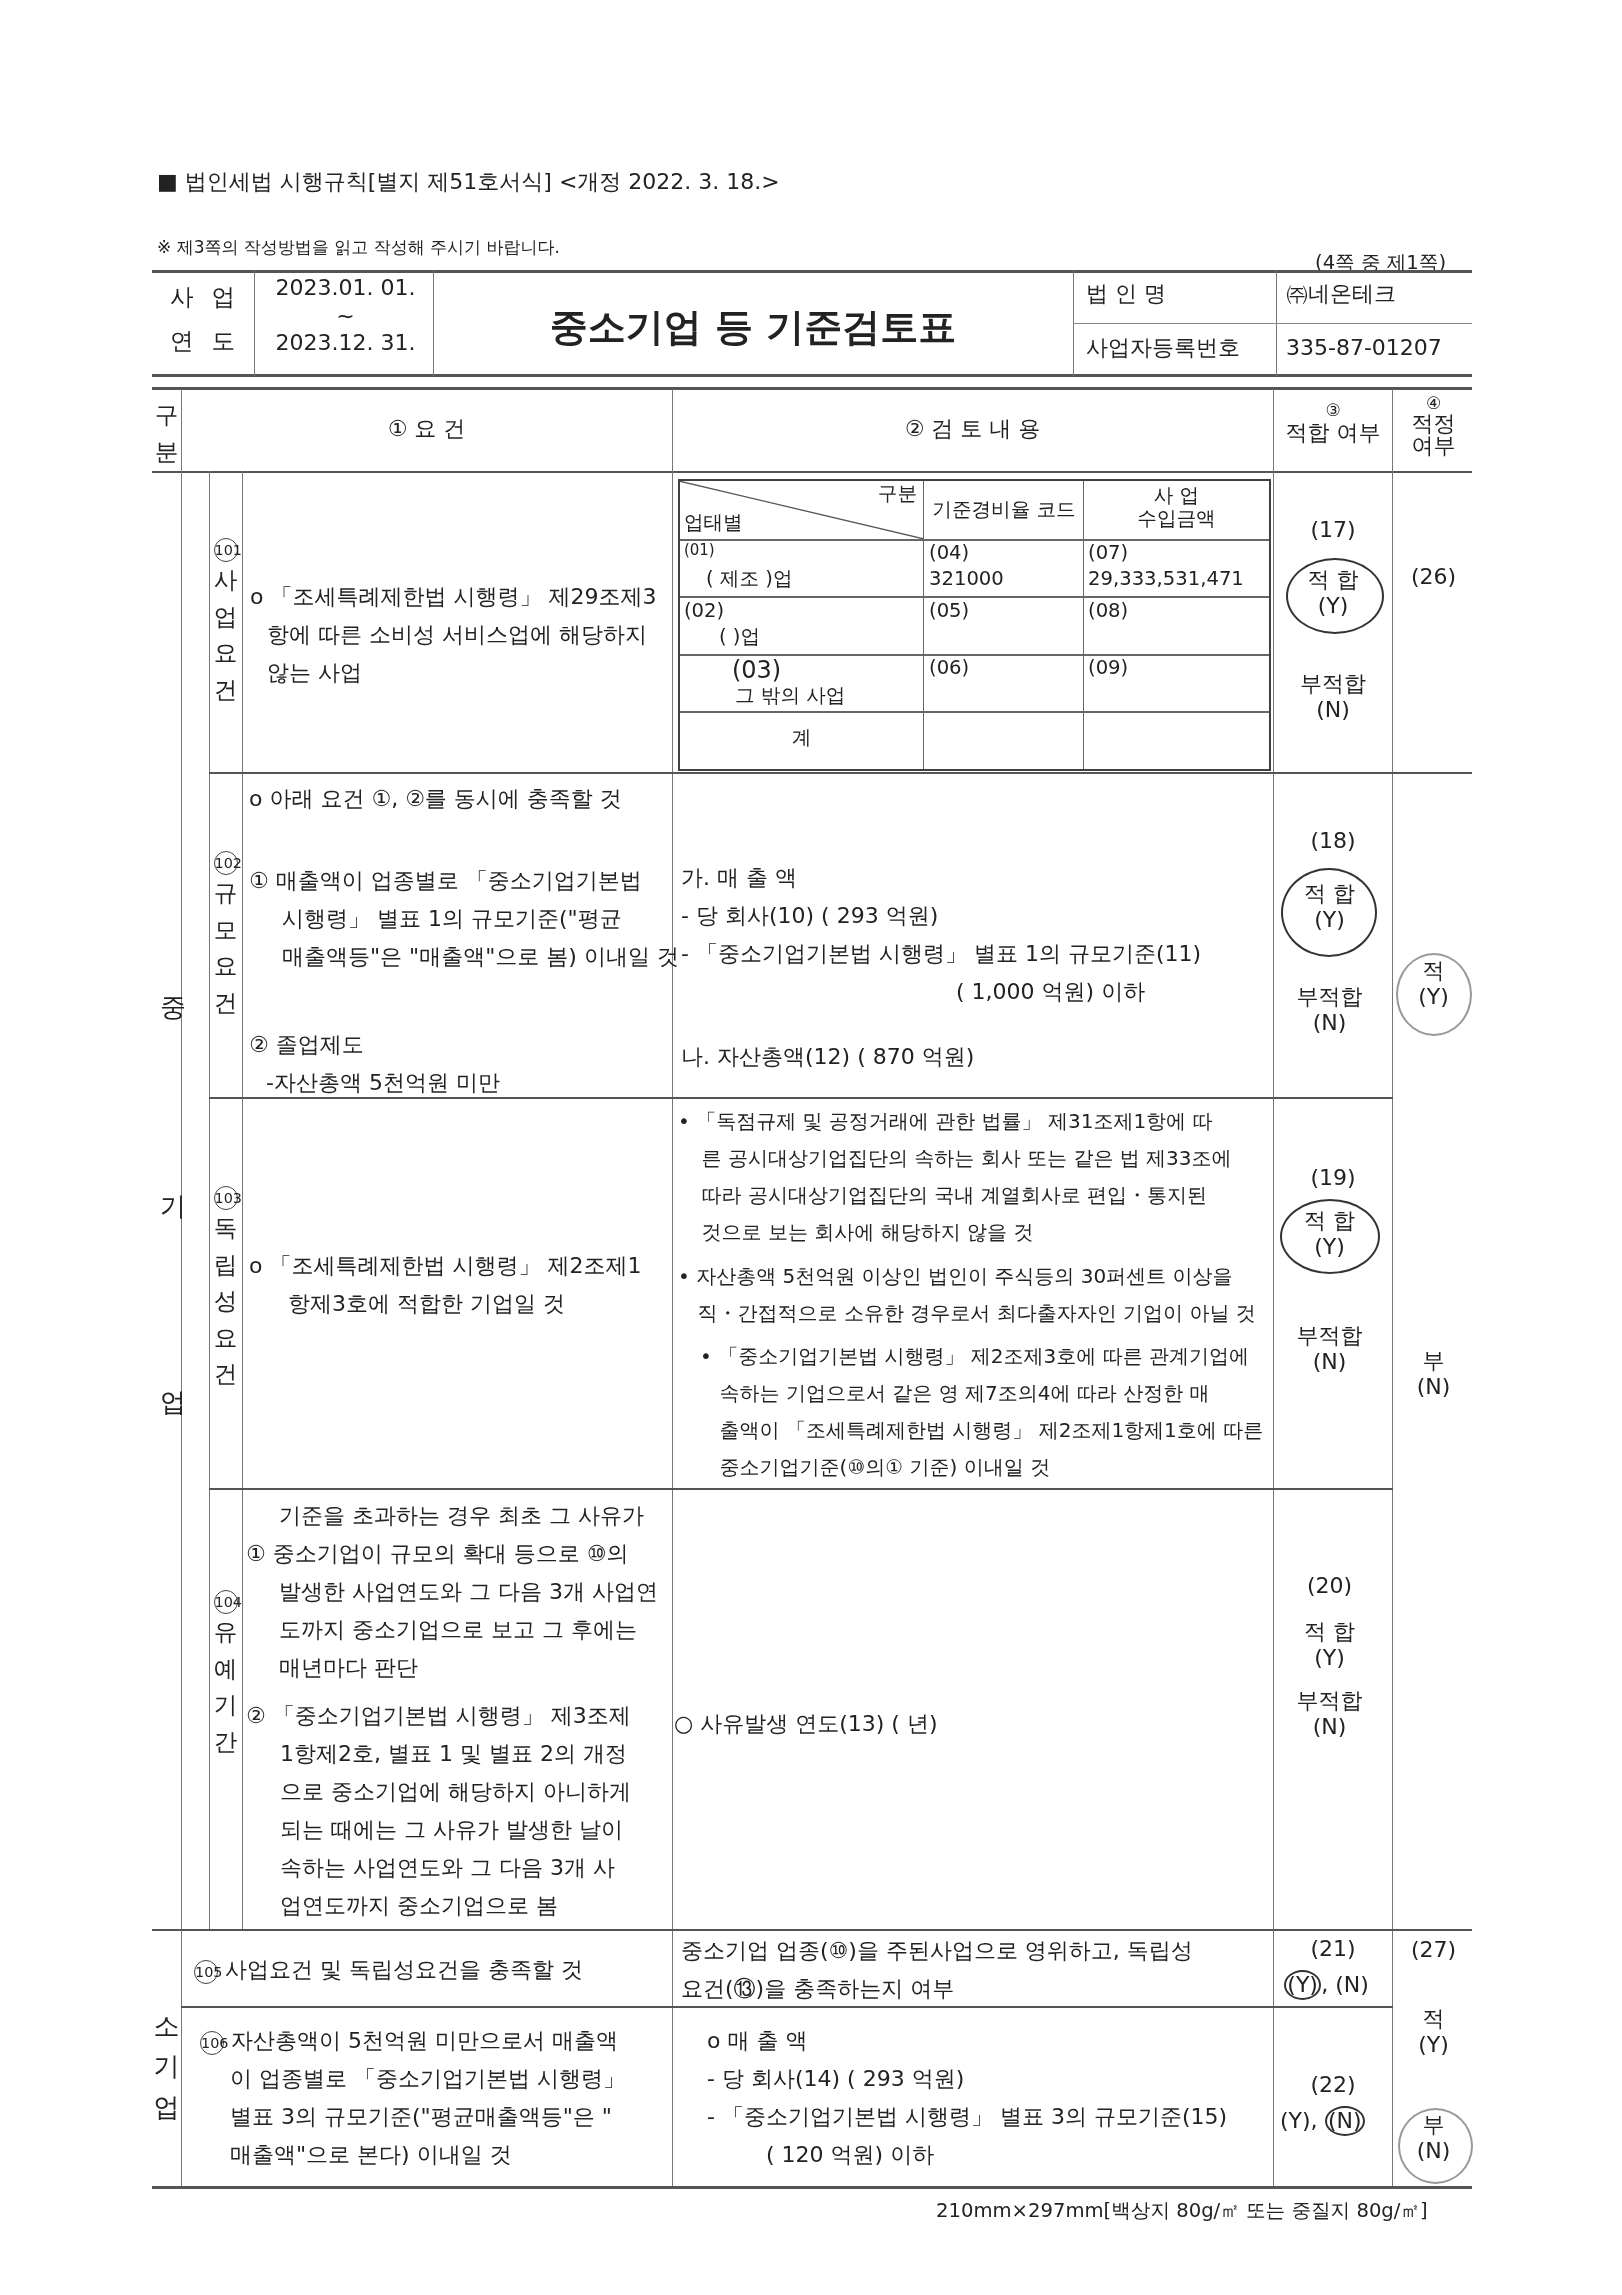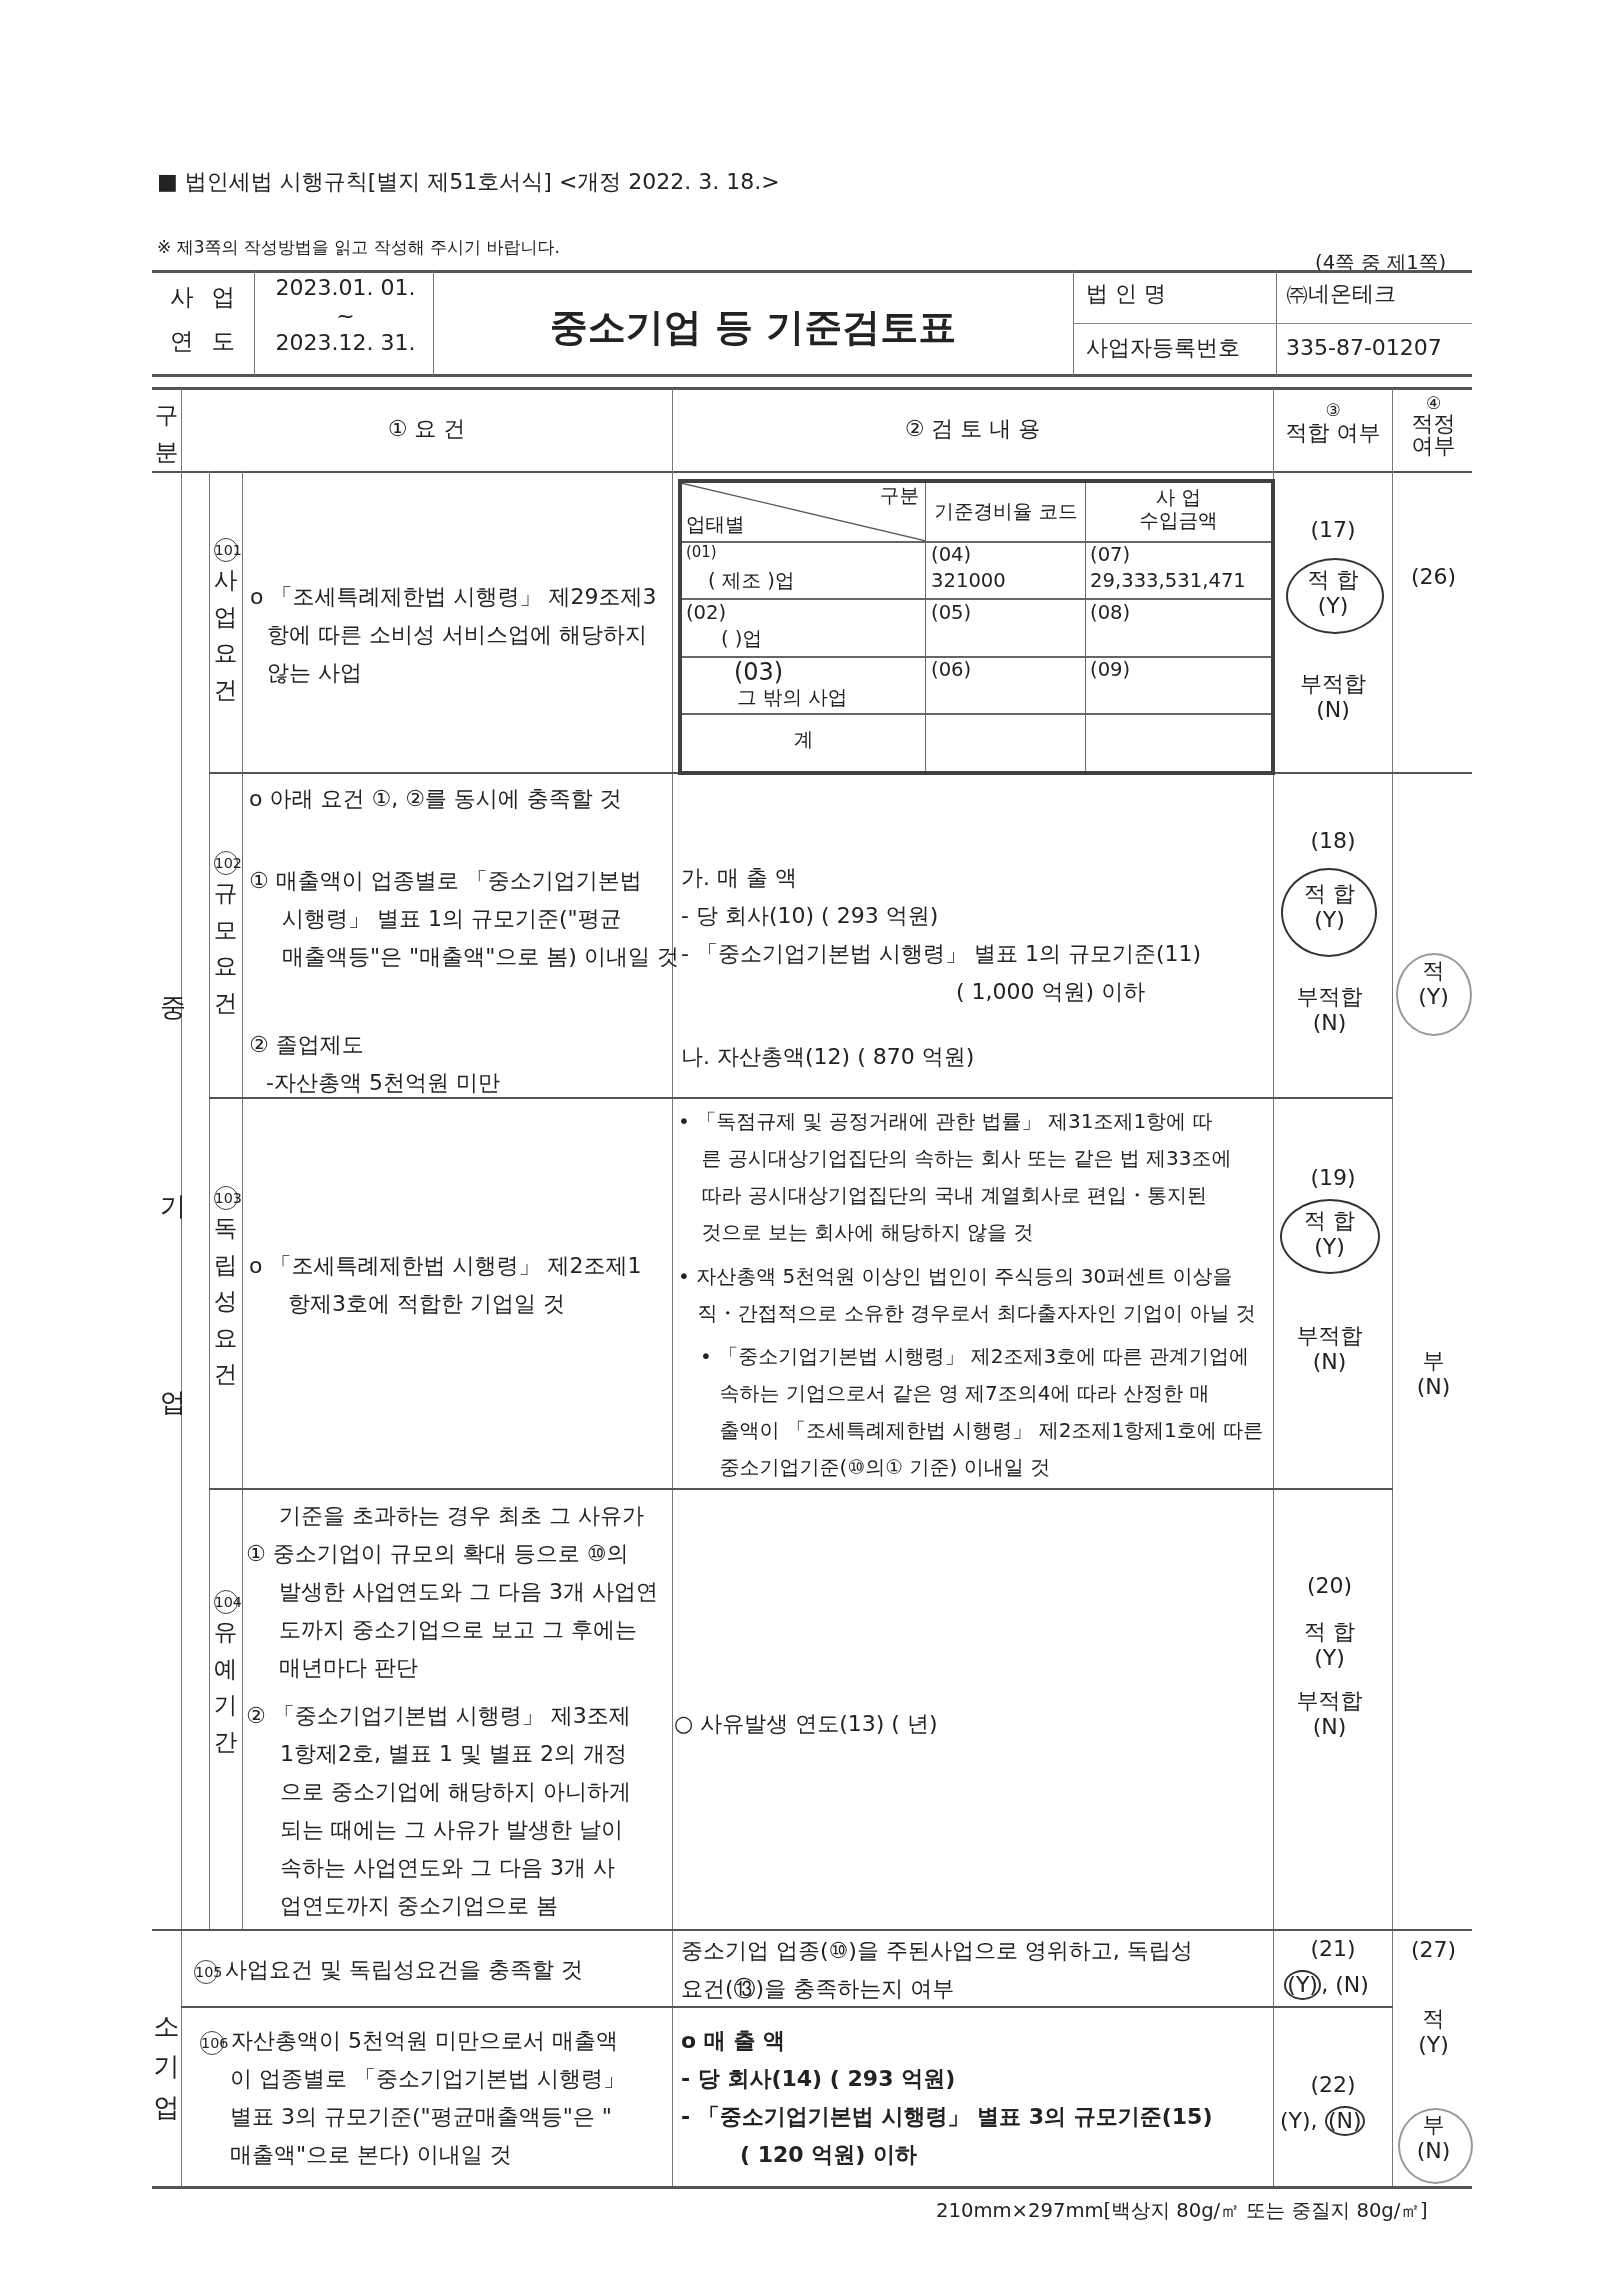--- a/index.html
+++ b/index.html
@@ -84,21 +84,21 @@
   <span>업</span>
   <span>요</span>
   <span>건</span>
 </div>
 <div class="abs para" style="left:250px;top:578px;width:419px;">
   <div>o 「조세특례제한법 시행령」 제29조제3</div>
   <div style="padding-left:17px;">항에 따른 소비성 서비스업에 해당하지</div>
   <div style="padding-left:17px;">않는 사업</div>
 </div>
 
-<div class="abs" style="left:678px;top:479px;width:589px;height:288px;border:4px solid #404040;">
+<div class="abs" style="left:678px;top:479px;width:589px;height:288px;border:2px solid #404040;">
   <svg class="abs" style="left:0;top:0;" width="243" height="58" viewBox="0 0 372 88">
       <line x1="0" y1="0" x2="372" y2="88" stroke="#555" stroke-width="2"></line>
     </svg>
   <div class="abs" style="left:243px;top:0;width:1.3px;height:288px;background:#666;"></div>
   <div class="abs" style="left:403px;top:0;width:1.3px;height:288px;background:#666;"></div>
   <div class="abs" style="left:0;top:58px;width:589px;height:2px;background:#666;"></div>
   <div class="abs" style="left:0;top:115px;width:589px;height:2px;background:#666;"></div>
   <div class="abs" style="left:0;top:173px;width:589px;height:2px;background:#666;"></div>
   <div class="abs" style="left:0;top:230px;width:589px;height:2px;background:#666;"></div>
 
@@ -283,21 +283,21 @@
   <span style="display:inline-block;border:2px solid #333;border-radius:50%;padding:0 1.3px;">(Y)</span><span>,</span>
   <span>(N)</span>
 </div>
 
 <div class="abs para" style="left:200px;top:2022px;">
   <div><span class="circ">106</span> <span>자산총액이 5천억원 미만으로서 매출액</span></div>
   <div style="padding-left:30px;">이 업종별로 「중소기업기본법 시행령」</div>
   <div style="padding-left:30px;">별표 3의 규모기준("평균매출액등"은 "</div>
   <div style="padding-left:30px;">매출액"으로 본다) 이내일 것</div>
 </div>
-<div class="abs para" style="left:681px;top:2022px;font-weight:bold;">
+<div class="abs para" style="left:707px;top:2022px;">
   <div>o 매 출 액</div>
   <div>- 당 회사(14)       (        293 억원)</div>
   <div>- 「중소기업기본법 시행령」 별표 3의 규모기준(15)</div>
   <div style="padding-left:59px;">(      120 억원) 이하</div>
 </div>
 <div class="abs t c" style="left:1274px;top:2072px;width:118px;">(22)</div>
 <div class="abs t" style="left:1280px;top:2106px;">
   <span>(Y)</span><span>,</span>
   <span style="display:inline-block;border:2px solid #333;border-radius:50%;padding:0 1.3px;">(N)</span>
 </div>

